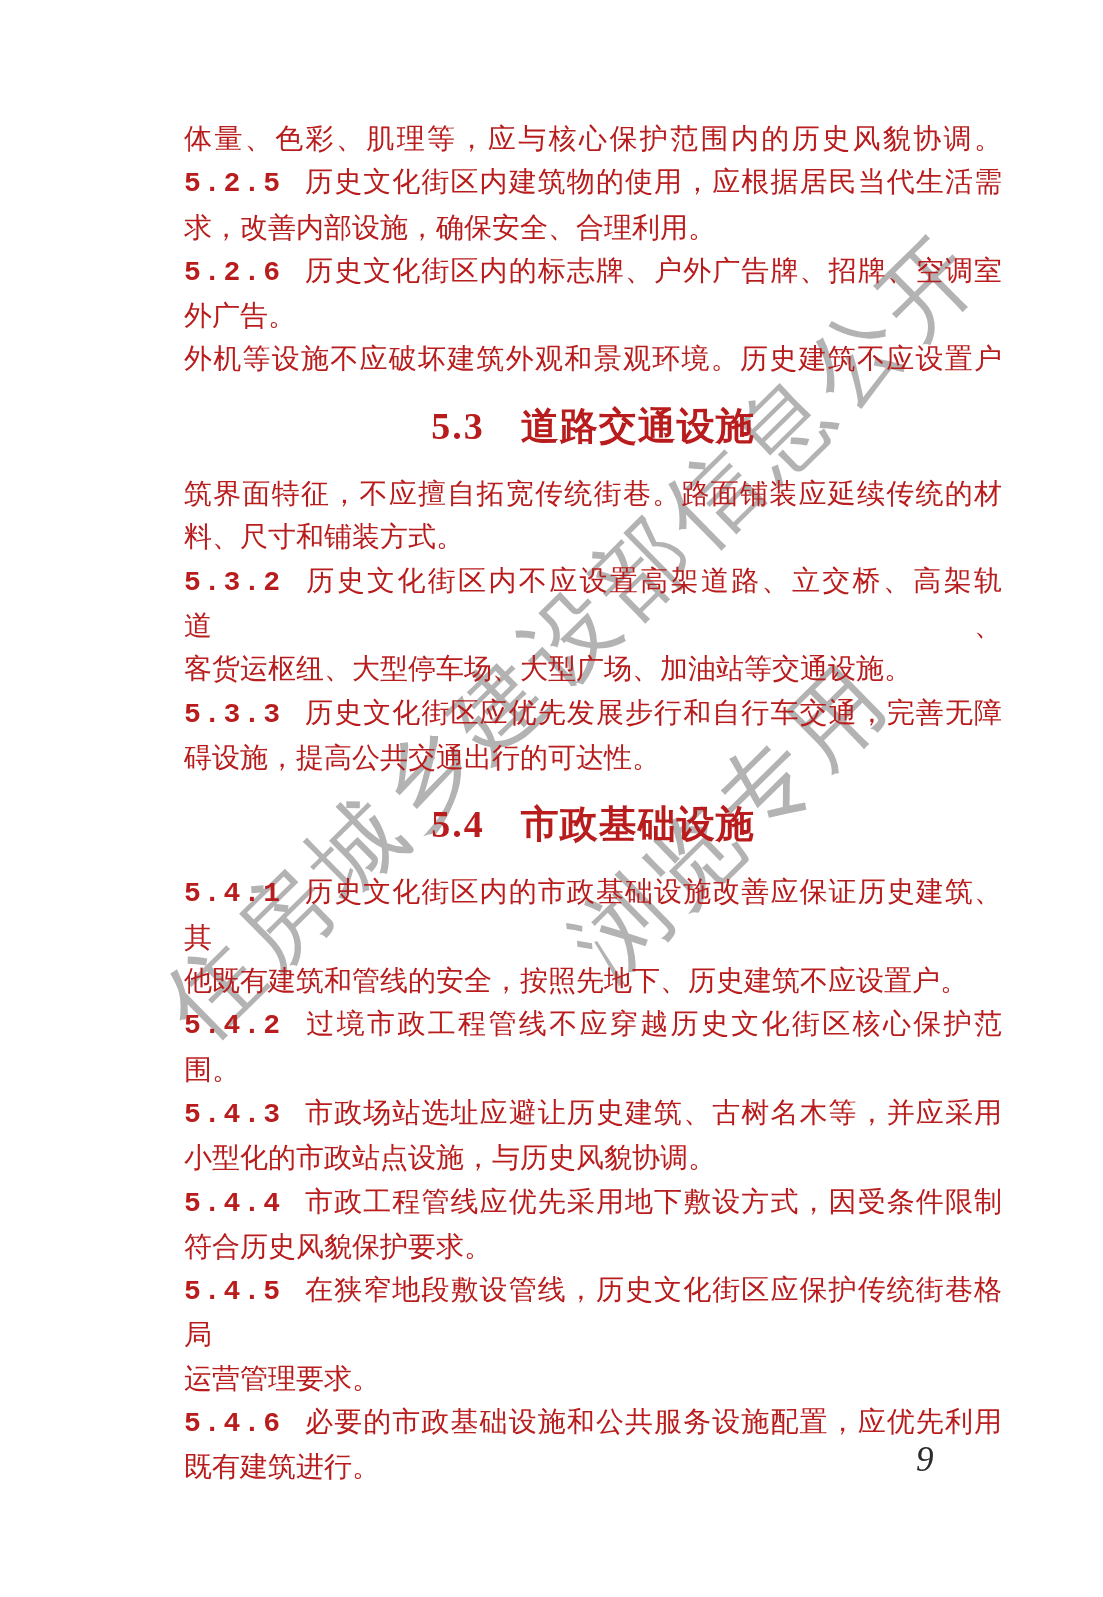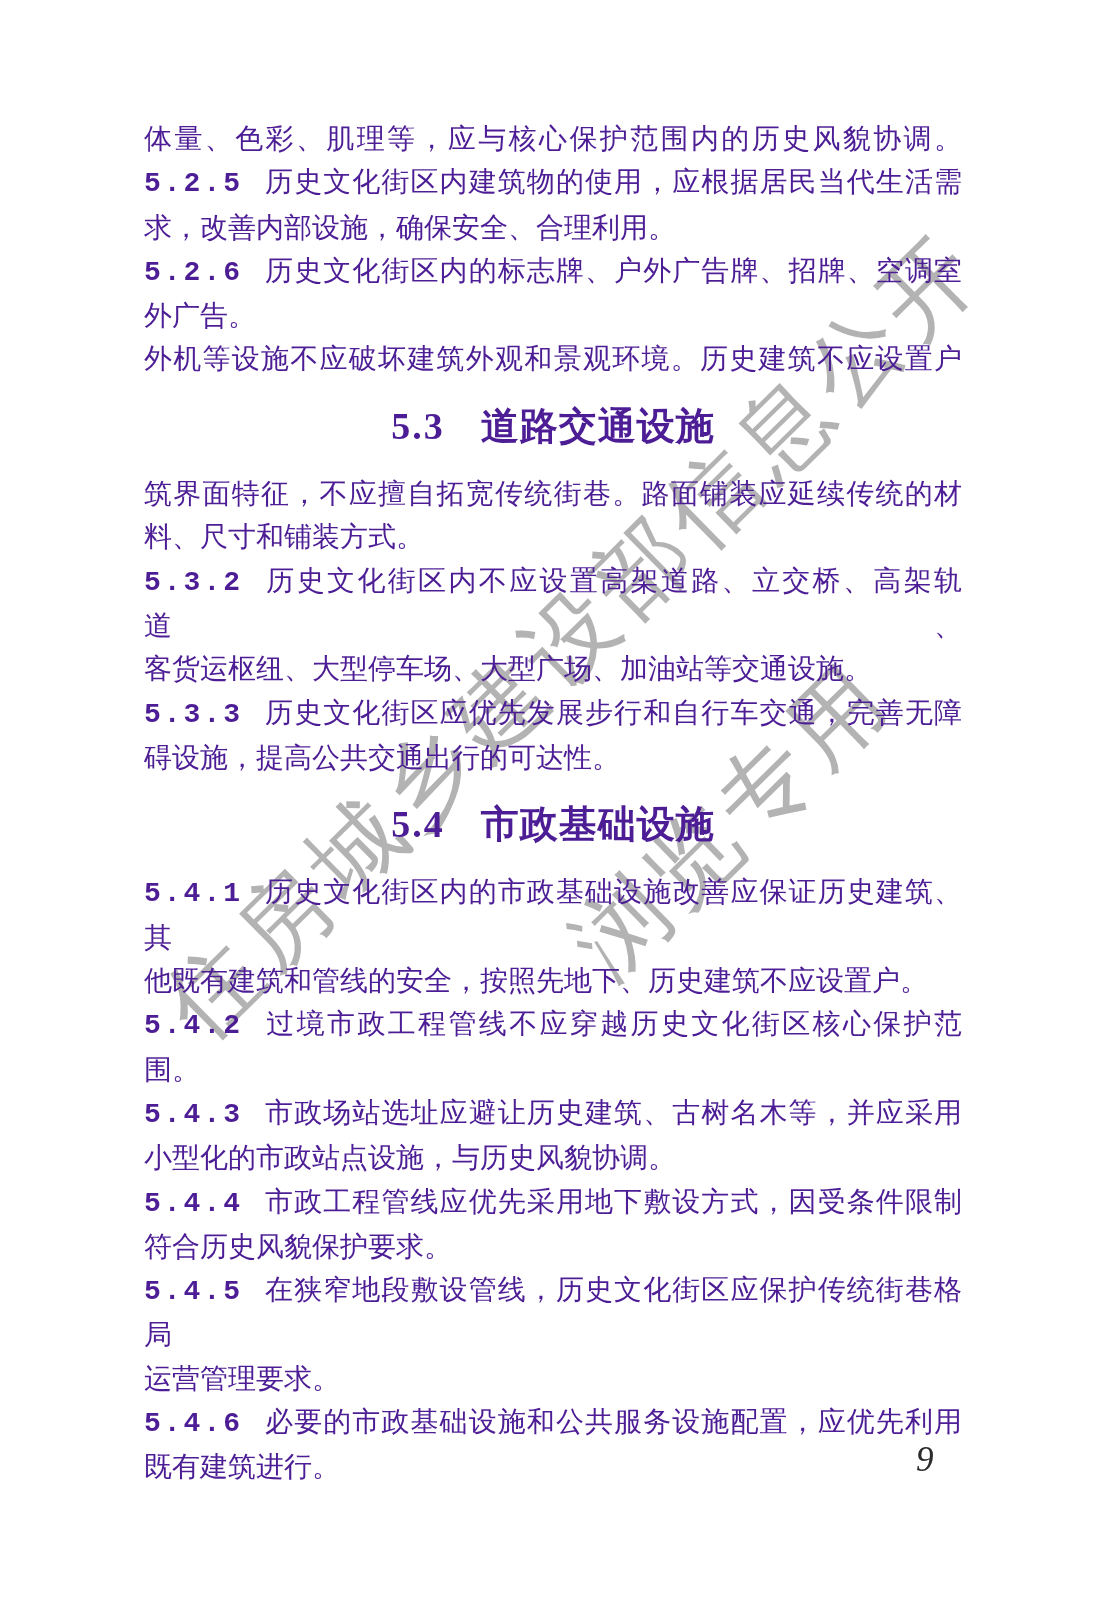--- a/index.html
+++ b/index.html
@@ -78,21 +78,21 @@
   }
 </style>
 </head>
 <body>
 
 <div class="page" style="background: rgb(255, 255, 255);">
 
   <div class="wm wm1" style="color: rgb(179, 179, 179);">住房城乡建设部信息公开</div>
   <div class="wm wm2" style="color: rgb(179, 179, 179);">浏览专用</div>
 
-  <div class="textcol" style="color: #4c1d95;">
+  <div class="textcol" style="color: #b91c1c; margin-left: 40px;">
 
     <div class="line">体量、色彩、肌理等，应与核心保护范围内的历史风貌协调。</div>
 
     <div class="line"><span class="num">5.2.5</span><span>历史文化街区内建筑物的使用，应根据居民当代生活需</span></div>
     <div class="line end">求，改善内部设施，确保安全、合理利用。</div>
 
     <div class="line"><span class="num">5.2.6</span><span>历史文化街区内的标志牌、户外广告牌、招牌、空调室</span></div>
     <div class="line end">外广告。</div>
     <div class="line">外机等设施不应破坏建筑外观和景观环境。历史建筑不应设置户</div>
 

